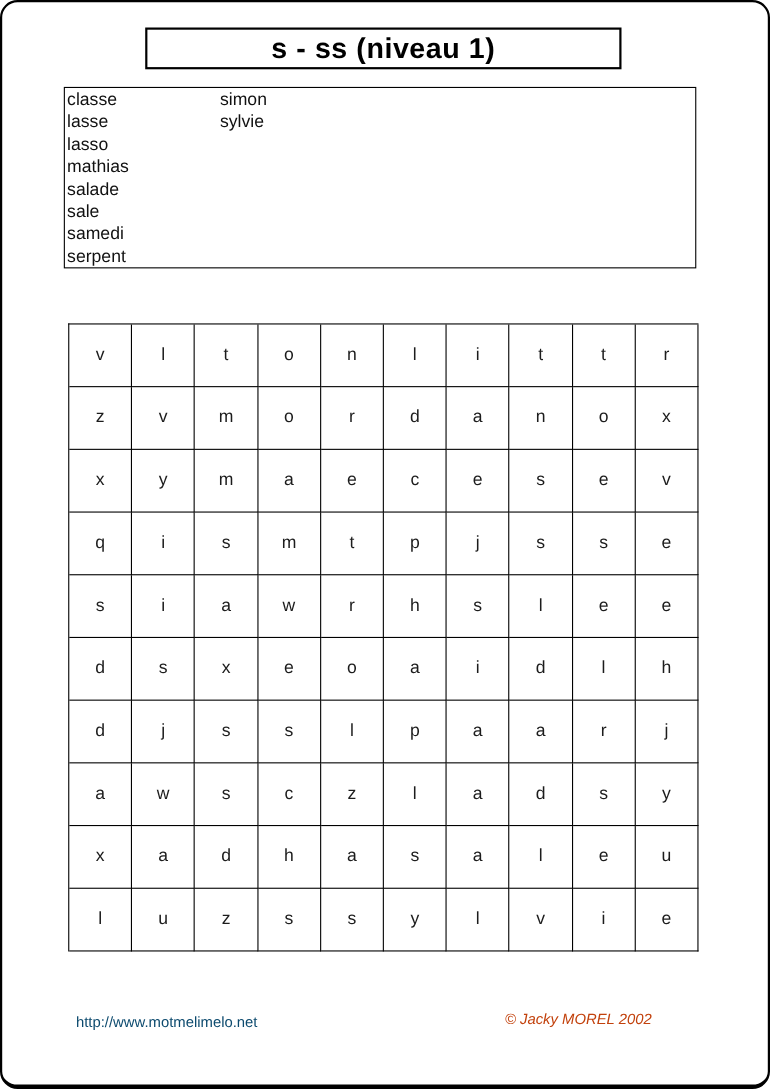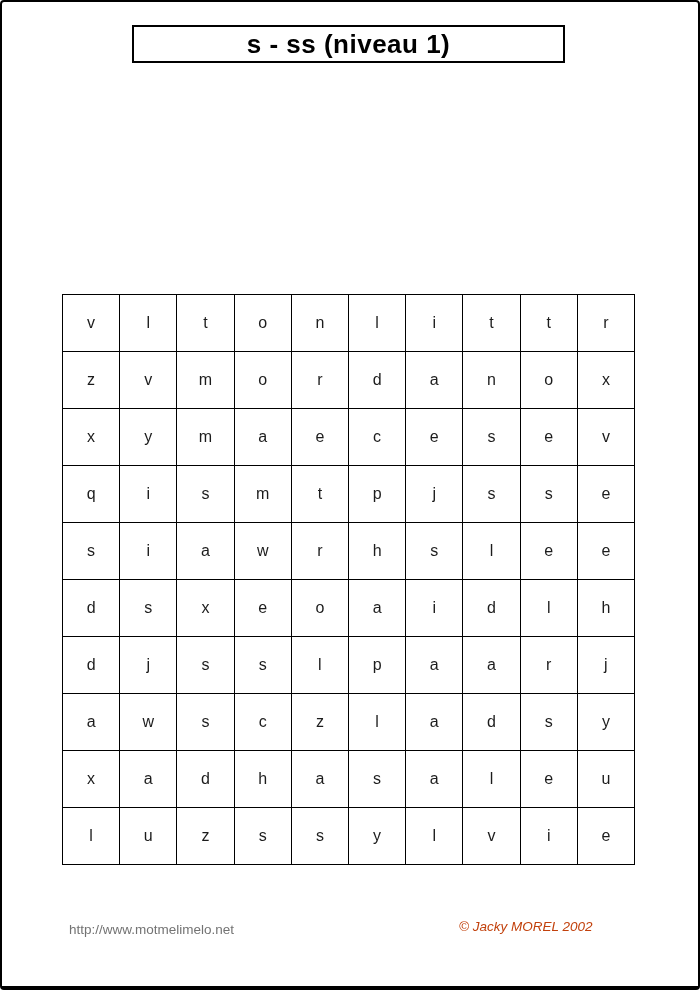--- a/index.html
+++ b/index.html
@@ -9,21 +9,21 @@
     font-family: "Liberation Sans", sans-serif;
   }
   .page {
     position: relative;
     width: 700px;
     height: 990px;
     background: #ffffff;
     box-sizing: border-box;
     border: 2px solid #000000;
     border-bottom-width: 4px;
-    border-radius: 4px;
+    border-radius: 16px;
     overflow: hidden;
   }
   .title-box {
     position: absolute;
     left: 130px;
     top: 23px;
     width: 433px;
     height: 38px;
     box-sizing: border-box;
     border: 2px solid #000000;
@@ -81,21 +81,21 @@
     align-items: center;
     justify-content: center;
     font-size: 16px;
     color: #1c1c1c;
   }
   .footer-url {
     position: absolute;
     left: 67px;
     top: 920px;
     font-size: 13.5px;
-    color: #737373;
+    color: #0c4a6e;
     white-space: nowrap;
   }
   .footer-copyright {
     position: absolute;
     left: 457px;
     top: 917px;
     font-size: 13.5px;
     font-style: italic;
     color: #c2410c;
     white-space: nowrap;
@@ -103,20 +103,36 @@
 </style>
 </head>
 <body>
 
 <div class="page">
 
   <div class="title-box">
     <span class="title-text">s - ss (niveau 1)</span>
   </div>
 
+  <div class="word-list-box">
+    <div class="word-col word-col-1" id="word-col-1">
+        <div class="word">classe</div>
+        <div class="word">lasse</div>
+        <div class="word">lasso</div>
+        <div class="word">mathias</div>
+        <div class="word">salade</div>
+        <div class="word">sale</div>
+        <div class="word">samedi</div>
+        <div class="word">serpent</div>
+      </div>
+    <div class="word-col word-col-2" id="word-col-2">
+        <div class="word">simon</div>
+        <div class="word">sylvie</div>
+      </div>
+  </div>
 
   <div class="letter-grid" id="letter-grid">
       <div class="cell">v</div>
       <div class="cell">l</div>
       <div class="cell">t</div>
       <div class="cell">o</div>
       <div class="cell">n</div>
       <div class="cell">l</div>
       <div class="cell">i</div>
       <div class="cell">t</div>

